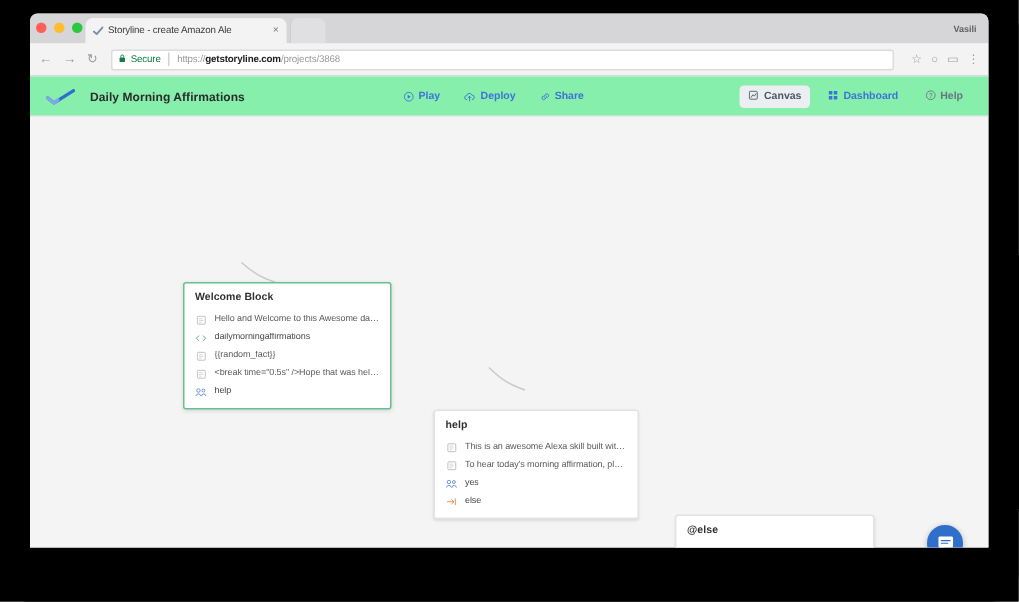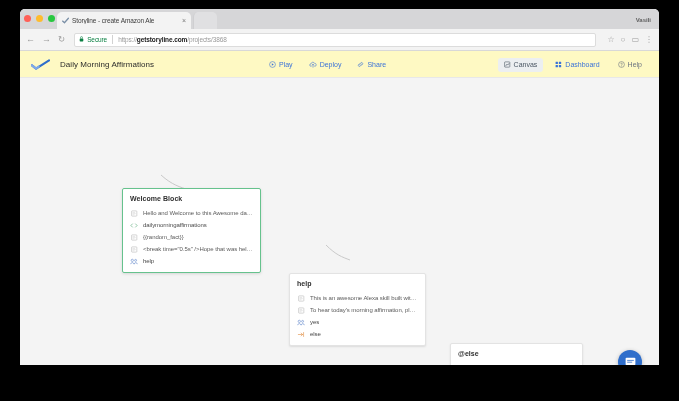--- a/index.html
+++ b/index.html
@@ -117,24 +117,25 @@
   .omni-ico { font-size: 8px; color: #9b9b9b; line-height: 1; }
   .profile-name {
     position: absolute; right: 8px; top: -12px;
     font-size: 6px; color: #5f5f5f; font-weight: bold;
   }
 
   
   .app-header {
     position: relative;
     height: 27px;
-    background: #fef9c3;
+    background: #86efac;
     border-bottom: 1px solid #e8e8e8;
     display: flex; align-items: center;
     padding: 0 11px;
+    font-weight: bold;
   }
   .brand-logo {
     width: 19px; height: 13px;
     display: flex; align-items: center; justify-content: center;
     flex: 0 0 auto;
   }
   .proj-title {
     font-size: 8px; color: #2b2b2b;
     margin-left: 10px;
     letter-spacing: 0.05px;

